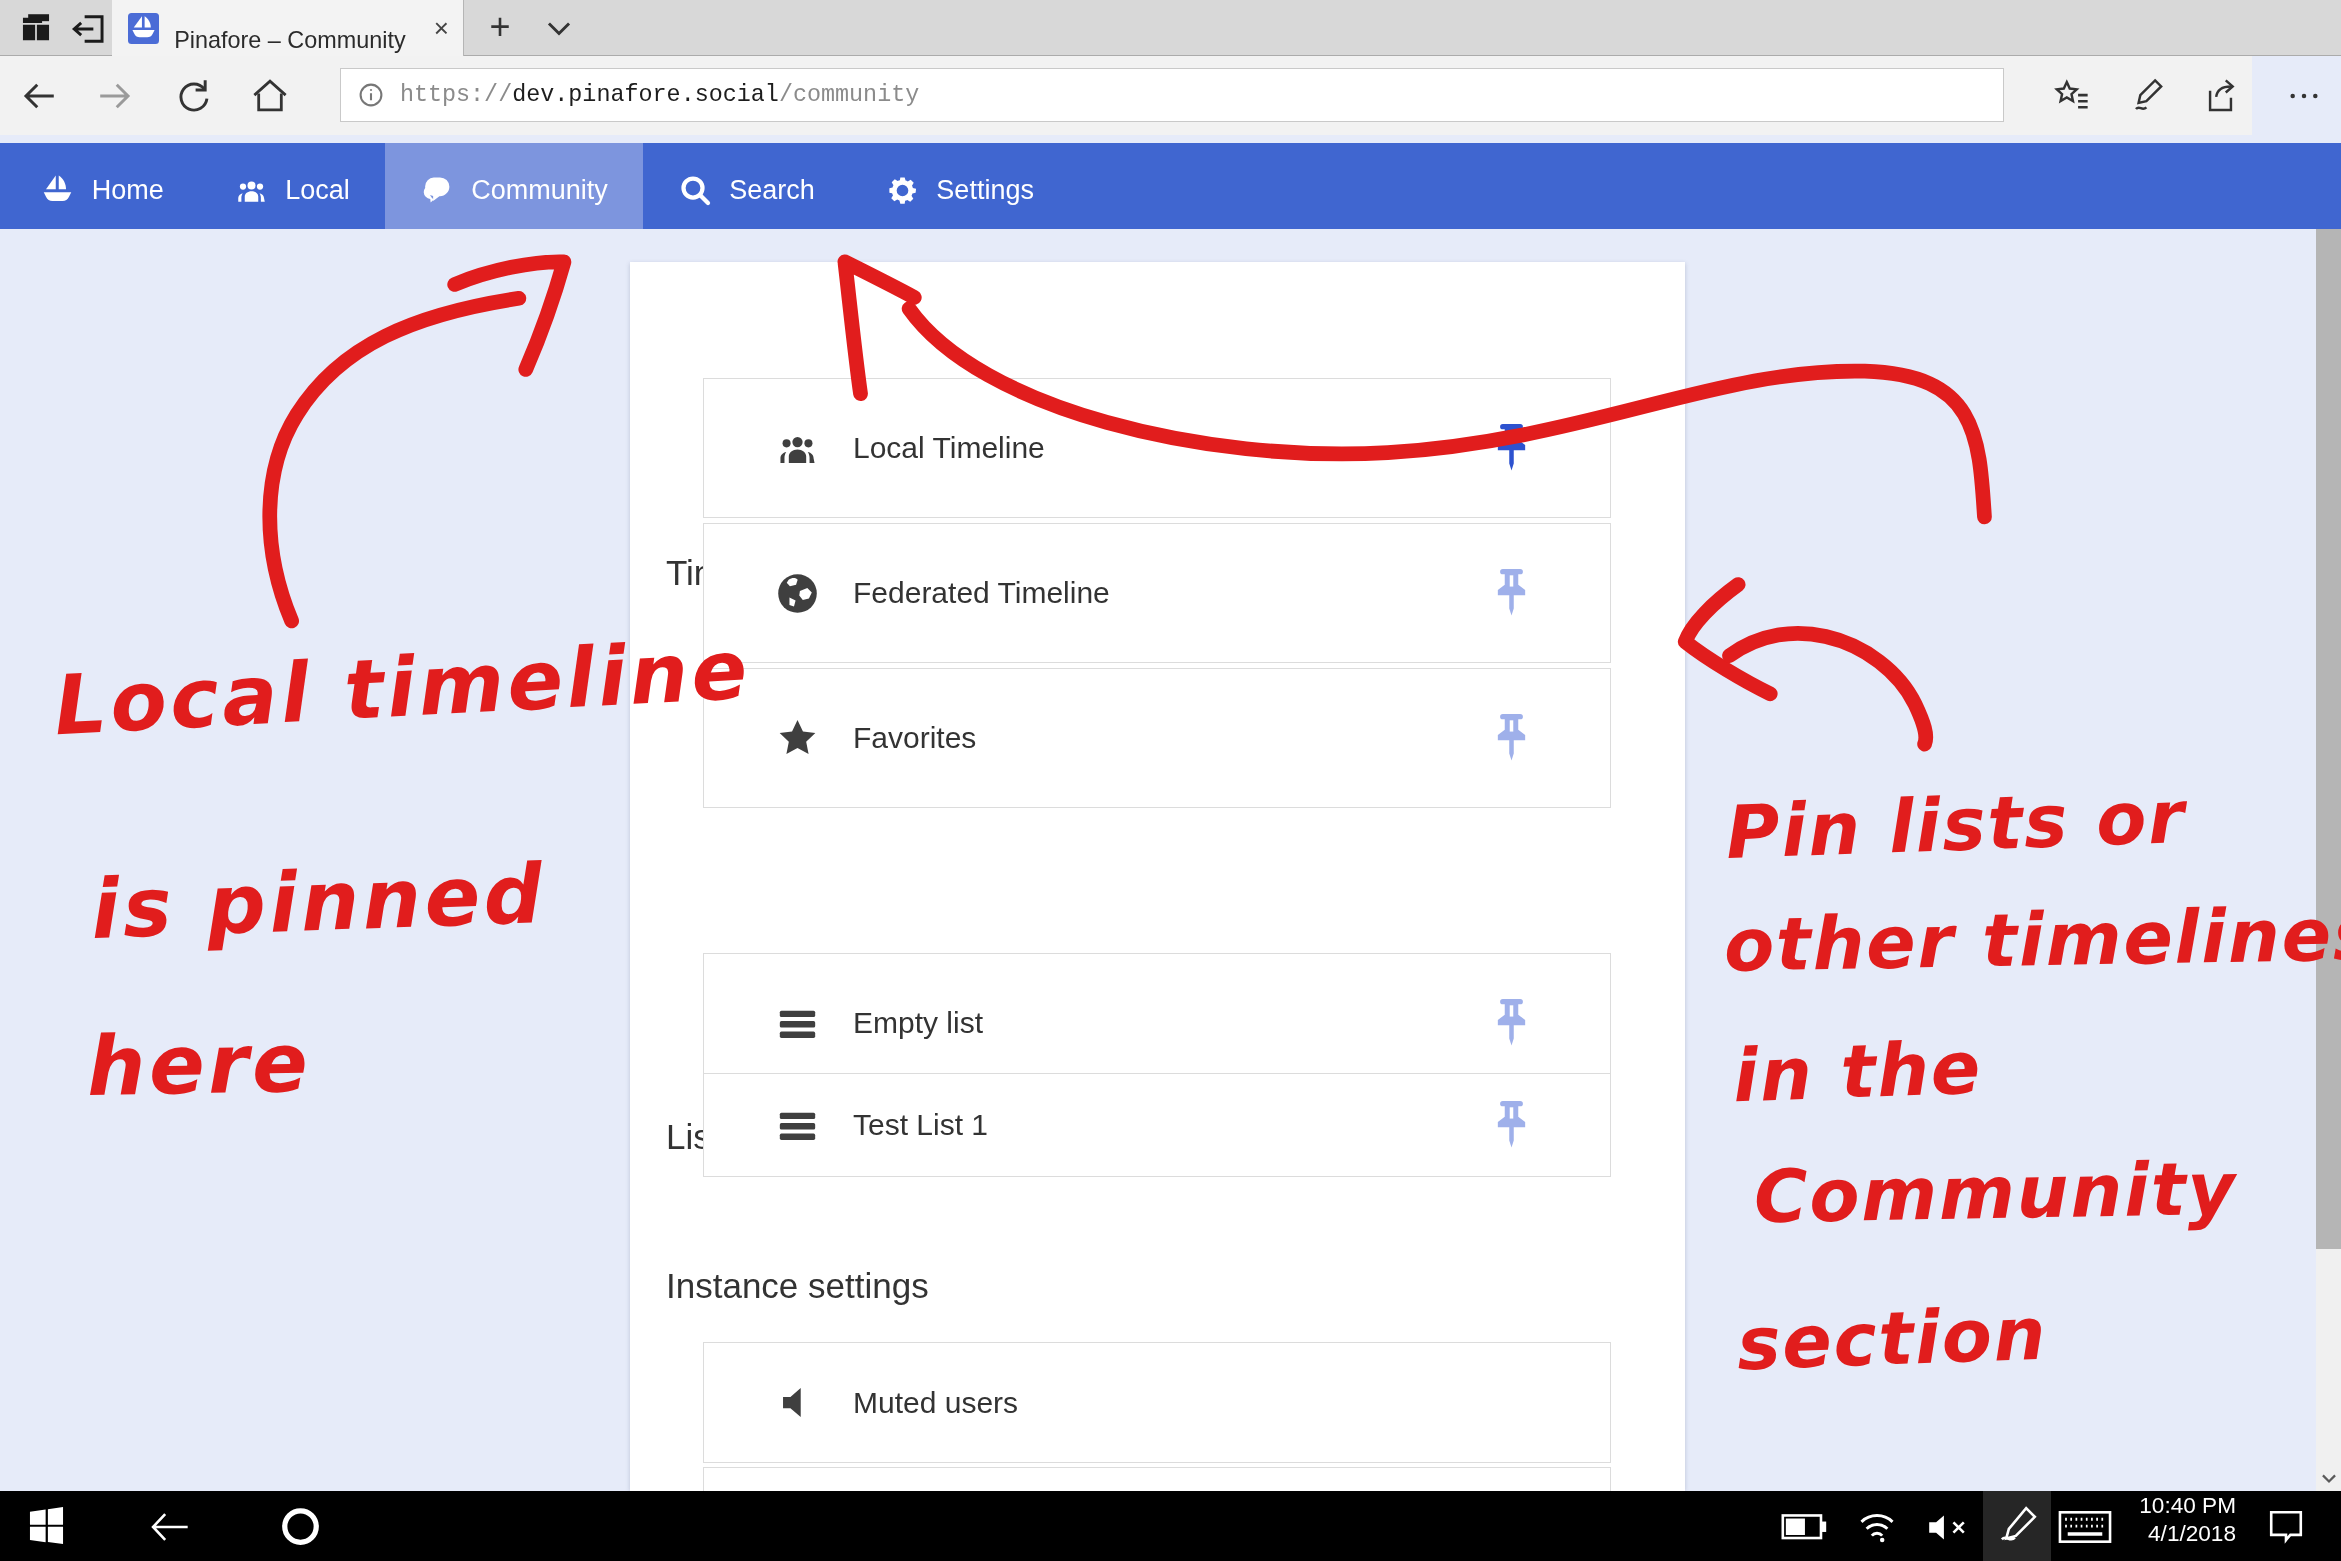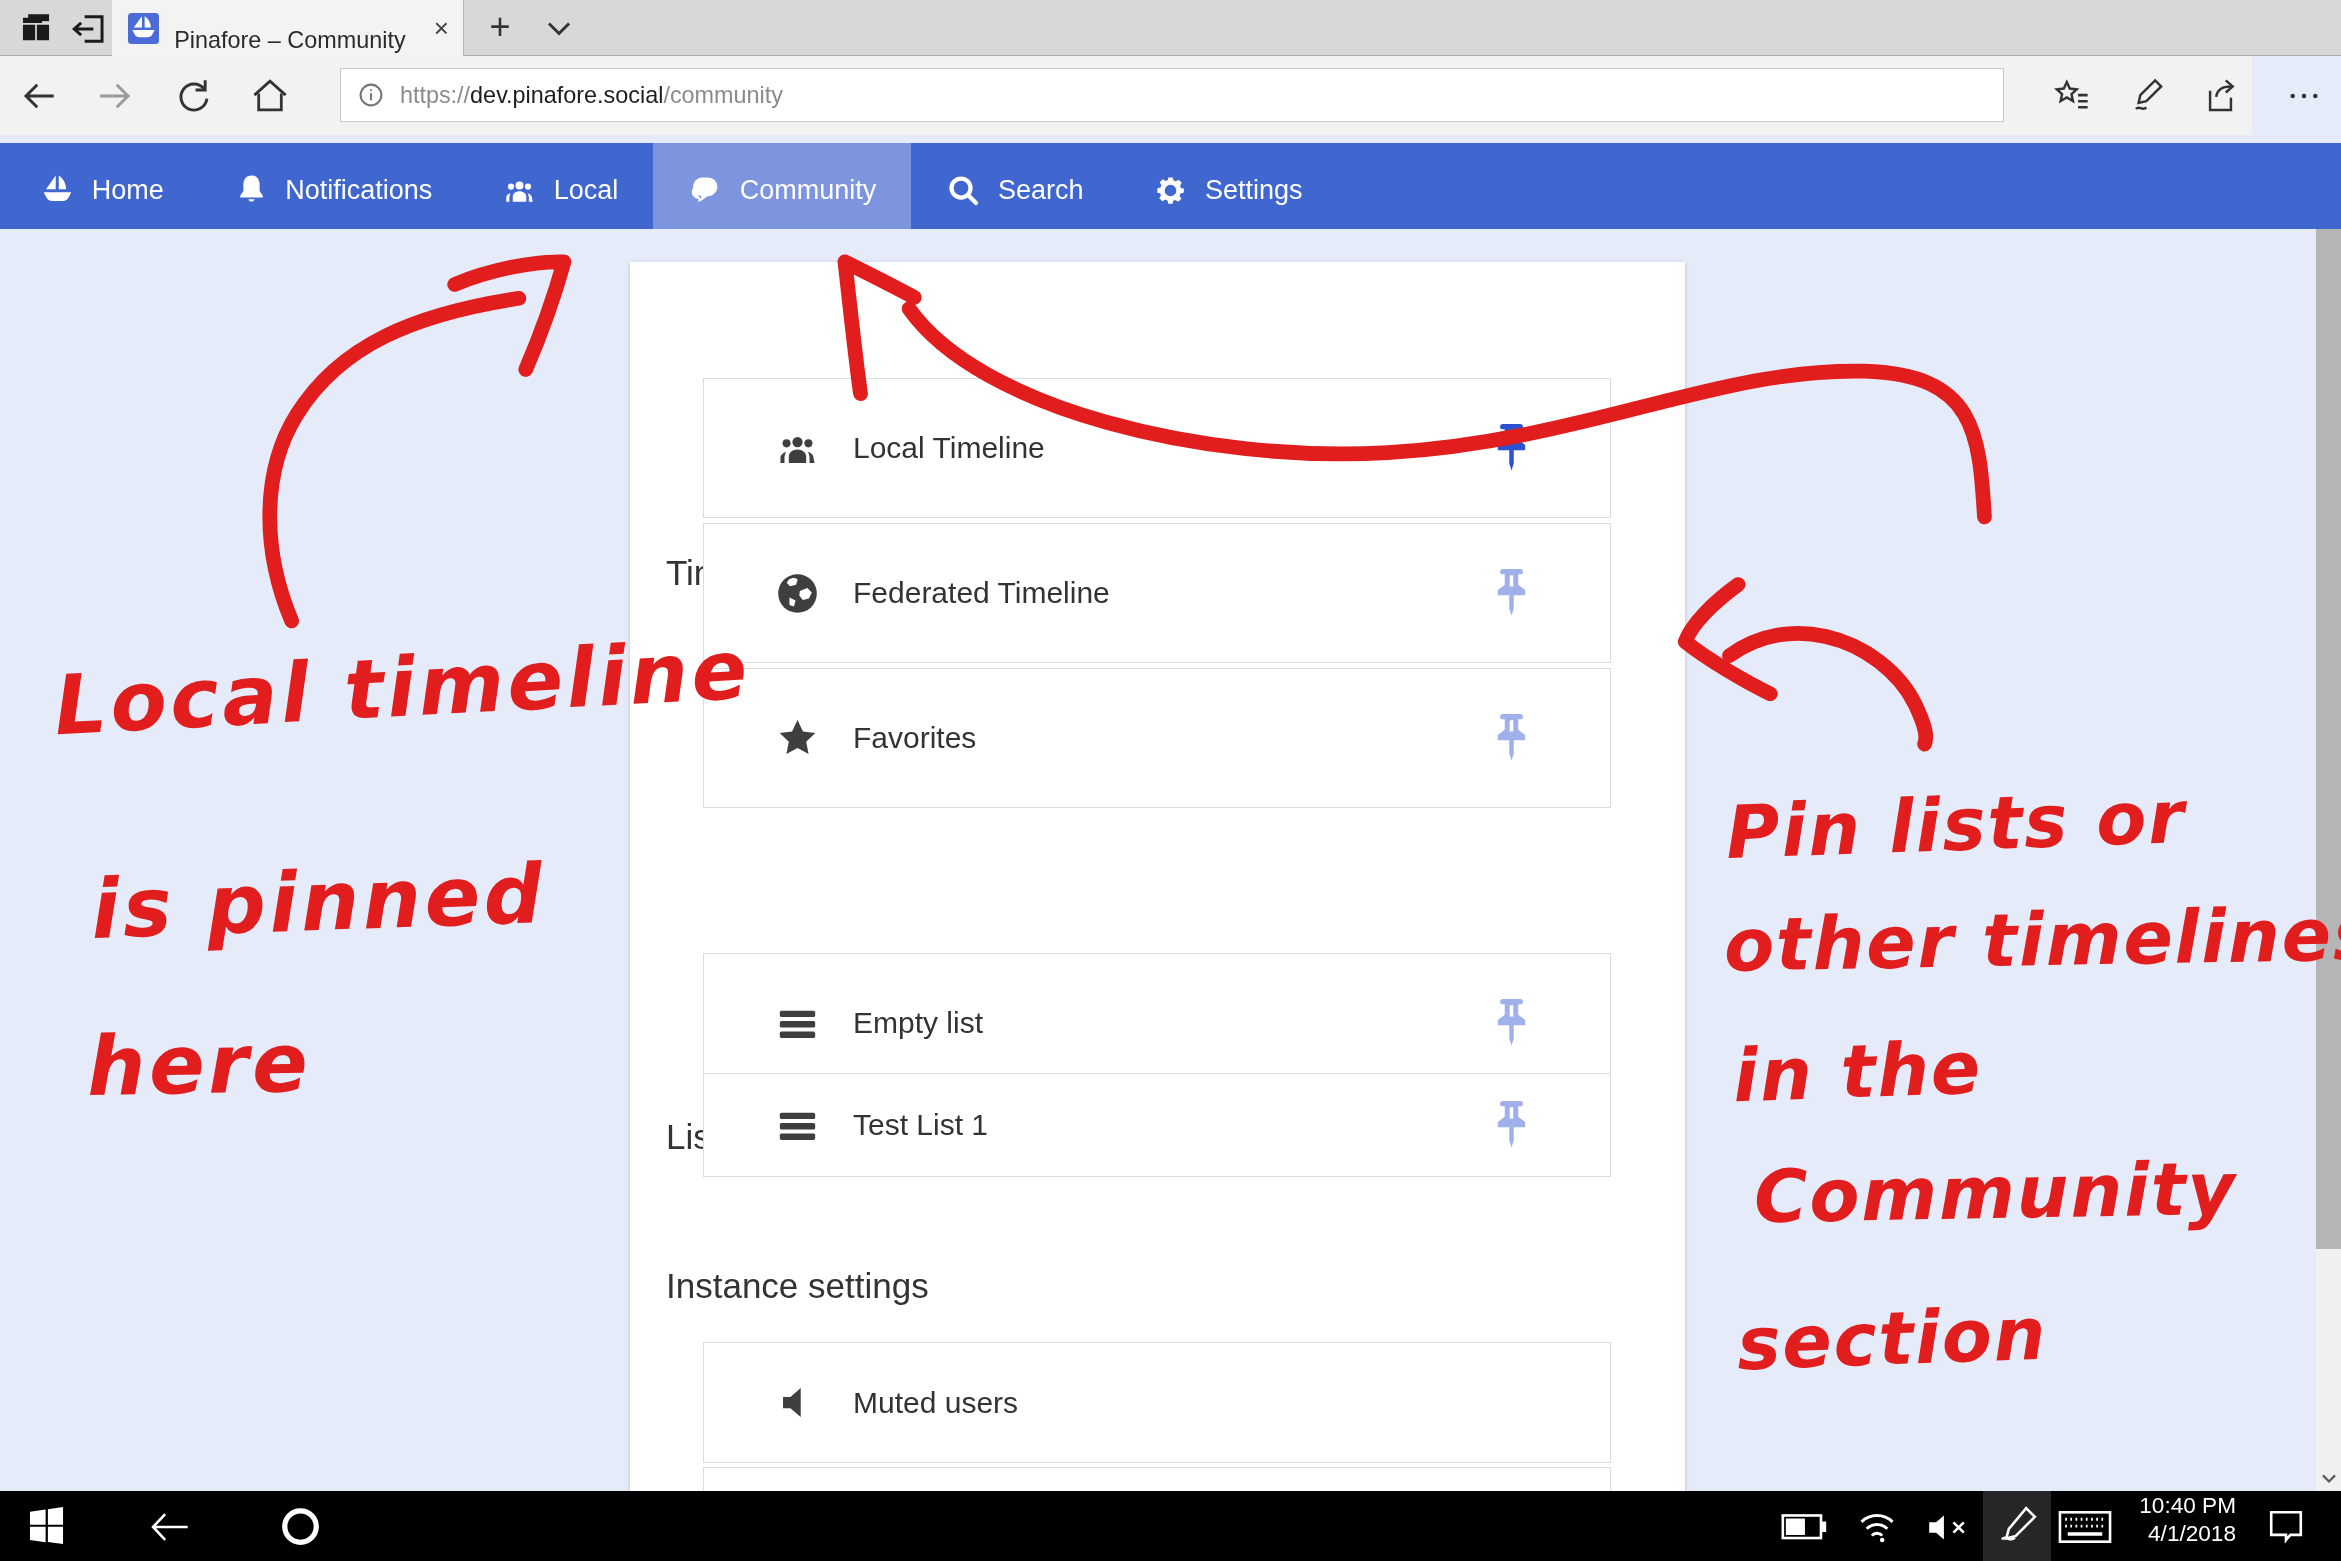--- a/index.html
+++ b/index.html
@@ -14,21 +14,21 @@
     display:flex;align-items:center;box-sizing:border-box;border-right:0.9px solid #b5b5b5;}
   .tab .favicon{width:31px;height:31px;background:#4b6cd6;border-radius:3.5px;margin-left:15.6px;
     display:flex;align-items:center;justify-content:center;color:#fff;}
   .tab .title{margin-left:15.6px;font-size:23.4px;color:#2b2b2b;white-space:nowrap;margin-top:24px;}
   .tab .close{margin-left:auto;margin-right:14px;font-size:26px;color:#444;line-height:1;}
   .tabbar .newtab{position:absolute;left:479px;top:7px;width:42px;height:42px;font-size:36px;
     color:#333;text-align:center;line-height:40px;}
   .tabbar .tablist{position:absolute;left:538px;top:7px;width:42px;height:42px;color:#333;}
 
   
-  .toolbar{position:absolute;left:0;top:56px;width:2252px;height:79px;background:#f2f2f2;}
+  .toolbar{position:absolute;left:0;top:56px;width:2252px;height:79px;background:#f2f2f2;font-family:Liberation Mono, monospace;}
   .tbtn{position:absolute;top:20px;width:40px;height:40px;color:#333;}
   .tbtn.disabled{color:#9a9a9a;}
   .addressbar{position:absolute;left:340px;top:12px;width:1664px;height:54px;background:#fff;
     border:0.9px solid #c9c9c9;box-sizing:border-box;display:flex;align-items:center;}
   .addressbar .info{margin-left:17.3px;width:26px;height:26px;color:#777;flex:0 0 auto;}
   .addressbar .url{margin-left:15.6px;font-size:23.4px;white-space:nowrap;}
   .url .dim{color:#8b8b8b;} .url .host{color:#1d1d1d;}
 
   
   .navbar{position:absolute;left:0;top:135px;width:2342px;height:94px;background:#4066d0;
@@ -177,29 +177,20 @@
             <path d="M12.6 2v11H4.8z"></path>
             <path d="M15 2c3.8 2.5 5.8 6.8 5.8 11H15z"></path>
             <path d="M3 15.4h22l-1.9 3.8a5.6 5.6 0 0 1-5 3.1H9.9a5.6 5.6 0 0 1-5-3.1z"></path>
           </svg>
       </span>
       <span>Home</span>
     </div>
     <div class="nav-item">
       <span class="nicon">
         <svg viewBox="0 0 28 28" fill="currentColor">
-            <path d="M14 2c-4.4 0-6.5 3.4-6.5 7.6v4.8L5 18v1.6h18V18l-2.5-3.6V9.6C20.5 5.4 18.4 2 14 2z"></path>
-            <path d="M11.4 21a2.7 2.7 0 0 0 5.2 0z"></path>
-          </svg>
-      </span>
-      <span>Notifications</span>
-    </div>
-    <div class="nav-item">
-      <span class="nicon">
-        <svg viewBox="0 0 28 28" fill="currentColor">
             <circle cx="14" cy="10" r="3.2"></circle>
             <circle cx="7.2" cy="10.8" r="2.5"></circle>
             <circle cx="20.8" cy="10.8" r="2.5"></circle>
             <path d="M14 14.6c3 0 5.4 1.9 5.4 4.2V23H8.6v-4.2c0-2.3 2.4-4.2 5.4-4.2z"></path>
             <path d="M3.4 23v-3c0-2 1.5-3.4 3.6-3.9-.7 1-1.1 2.3-1.1 3.7V23zM24.6 23h-3.1v-3.2c0-1.4-.4-2.7-1.1-3.7 2.1.5 3.6 1.9 3.6 3.9z"></path>
           </svg>
       </span>
       <span>Local</span>
     </div>
     <div class="nav-item active">

